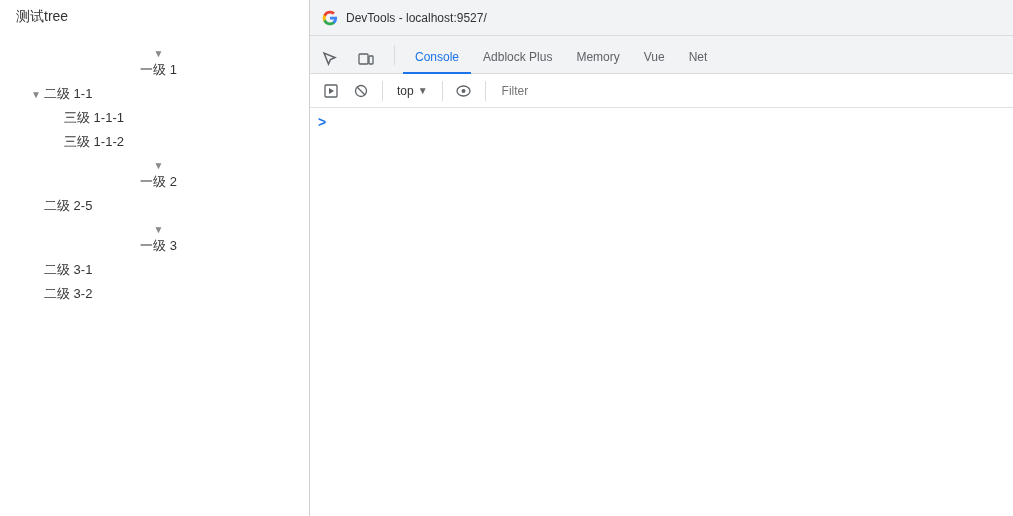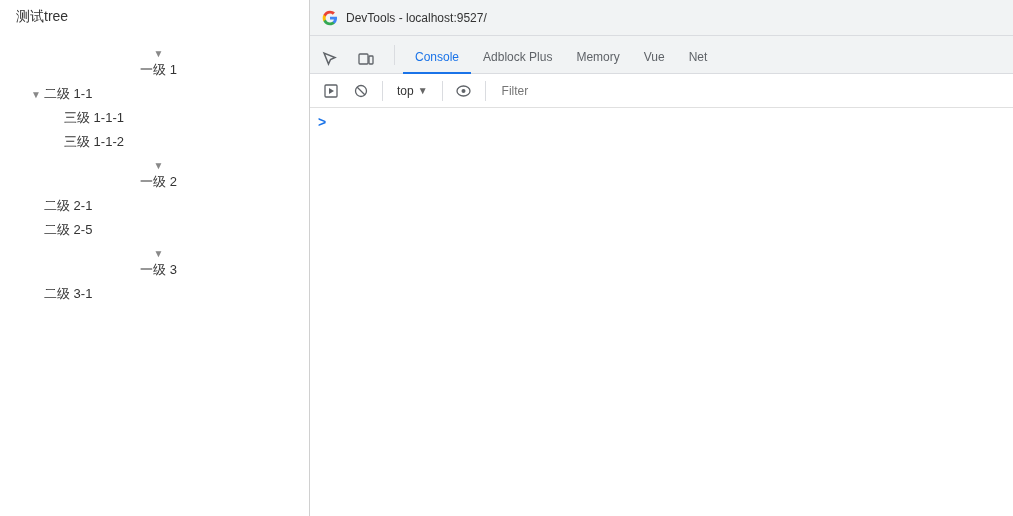--- a/index.html
+++ b/index.html
@@ -254,33 +254,33 @@
       <div class="tree-item level-3">
         <span class="tree-arrow leaf"></span>
         <span class="tree-label">三级 1-1-2</span>
       </div>
       <div class="tree-item level-1">
         <span class="tree-arrow expanded"></span>
         <span class="tree-label">一级 2</span>
       </div>
       <div class="tree-item level-2">
         <span class="tree-arrow leaf"></span>
-        <span class="tree-label">二级 2-1</span>
-      </div>
-      <div class="tree-item level-2">
-        <span class="tree-arrow leaf"></span>
         <span class="tree-label">二级 2-5</span>
       </div>
       <div class="tree-item level-1">
         <span class="tree-arrow expanded"></span>
         <span class="tree-label">一级 3</span>
       </div>
       <div class="tree-item level-2">
         <span class="tree-arrow leaf"></span>
         <span class="tree-label">二级 3-1</span>
+      </div>
+      <div class="tree-item level-2">
+        <span class="tree-arrow leaf"></span>
+        <span class="tree-label">二级 3-2</span>
       </div>
     </div>
 </div>
 
 <div class="right-panel">
 
   <div class="devtools-titlebar">
     <svg class="google-g devtools-favicon" viewBox="0 0 24 24">
       <path fill="#4285F4" d="M22.56 12.25c0-.78-.07-1.53-.2-2.25H12v4.26h5.92c-.26 1.37-1.04 2.53-2.21 3.31v2.77h3.57c2.08-1.92 3.28-4.74 3.28-8.09z"></path>
       <path fill="#34A853" d="M12 23c2.97 0 5.46-.98 7.28-2.66l-3.57-2.77c-.98.66-2.23 1.06-3.71 1.06-2.86 0-5.29-1.93-6.16-4.53H2.18v2.84C3.99 20.53 7.7 23 12 23z"></path>

